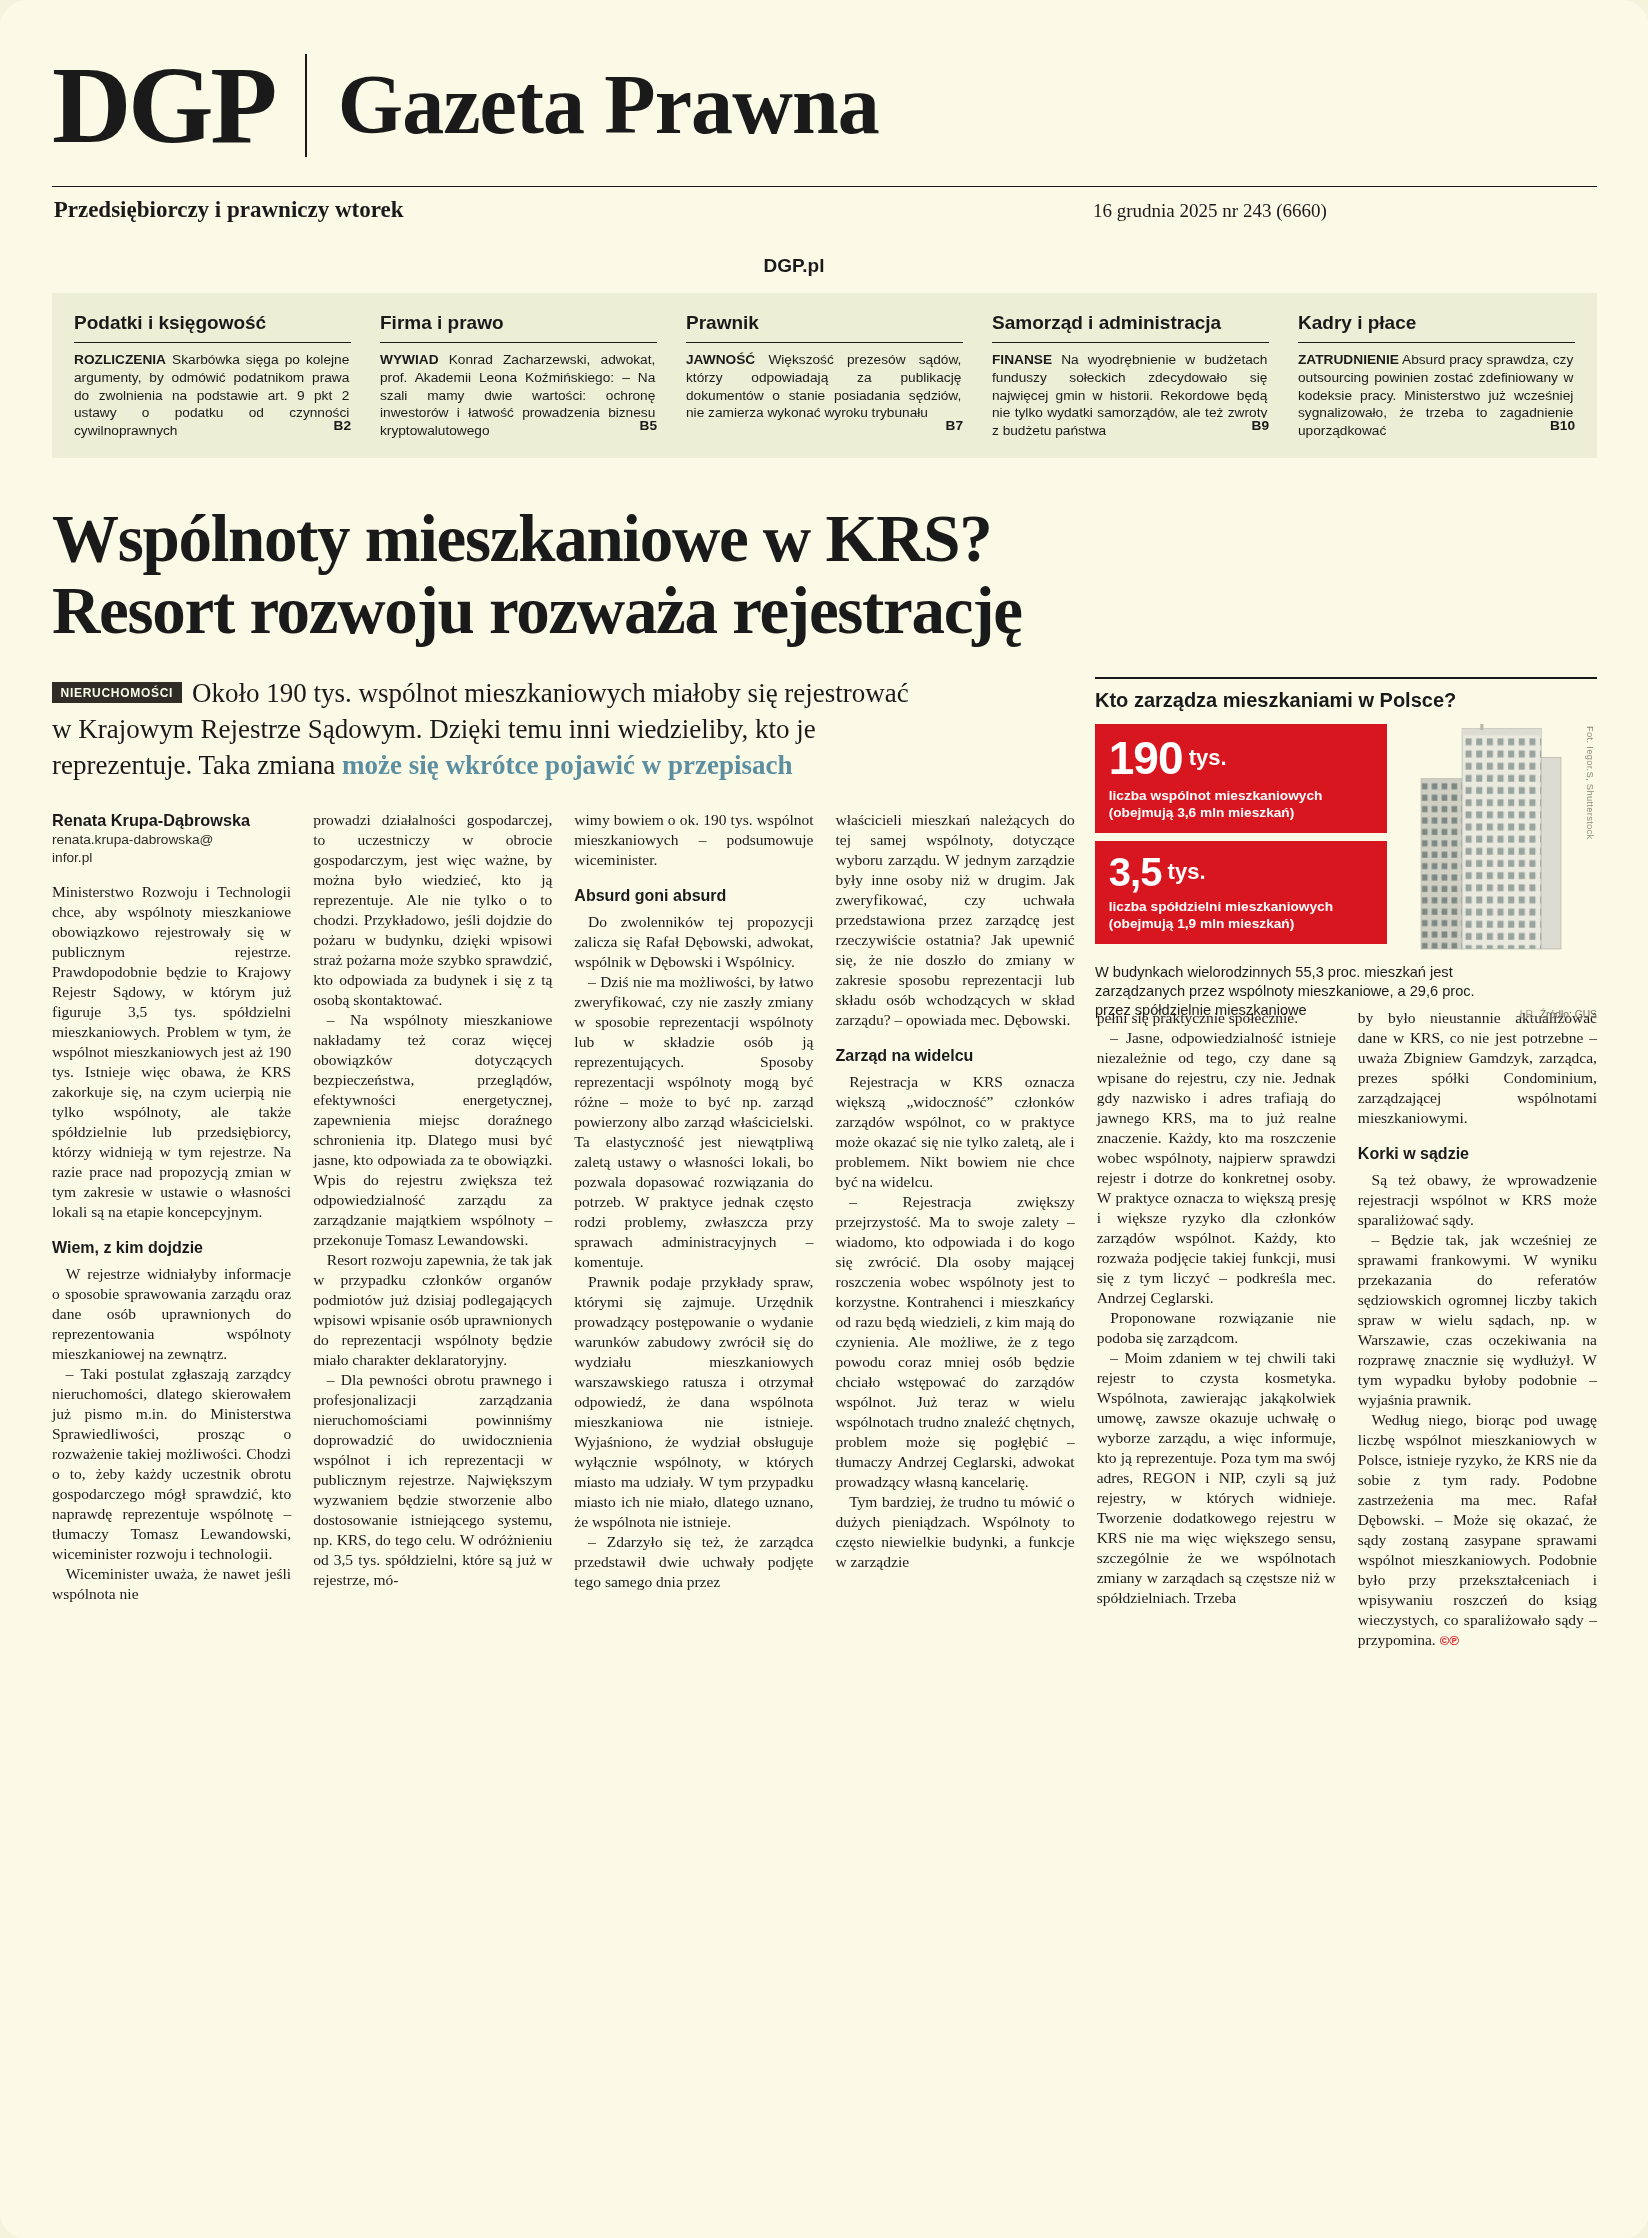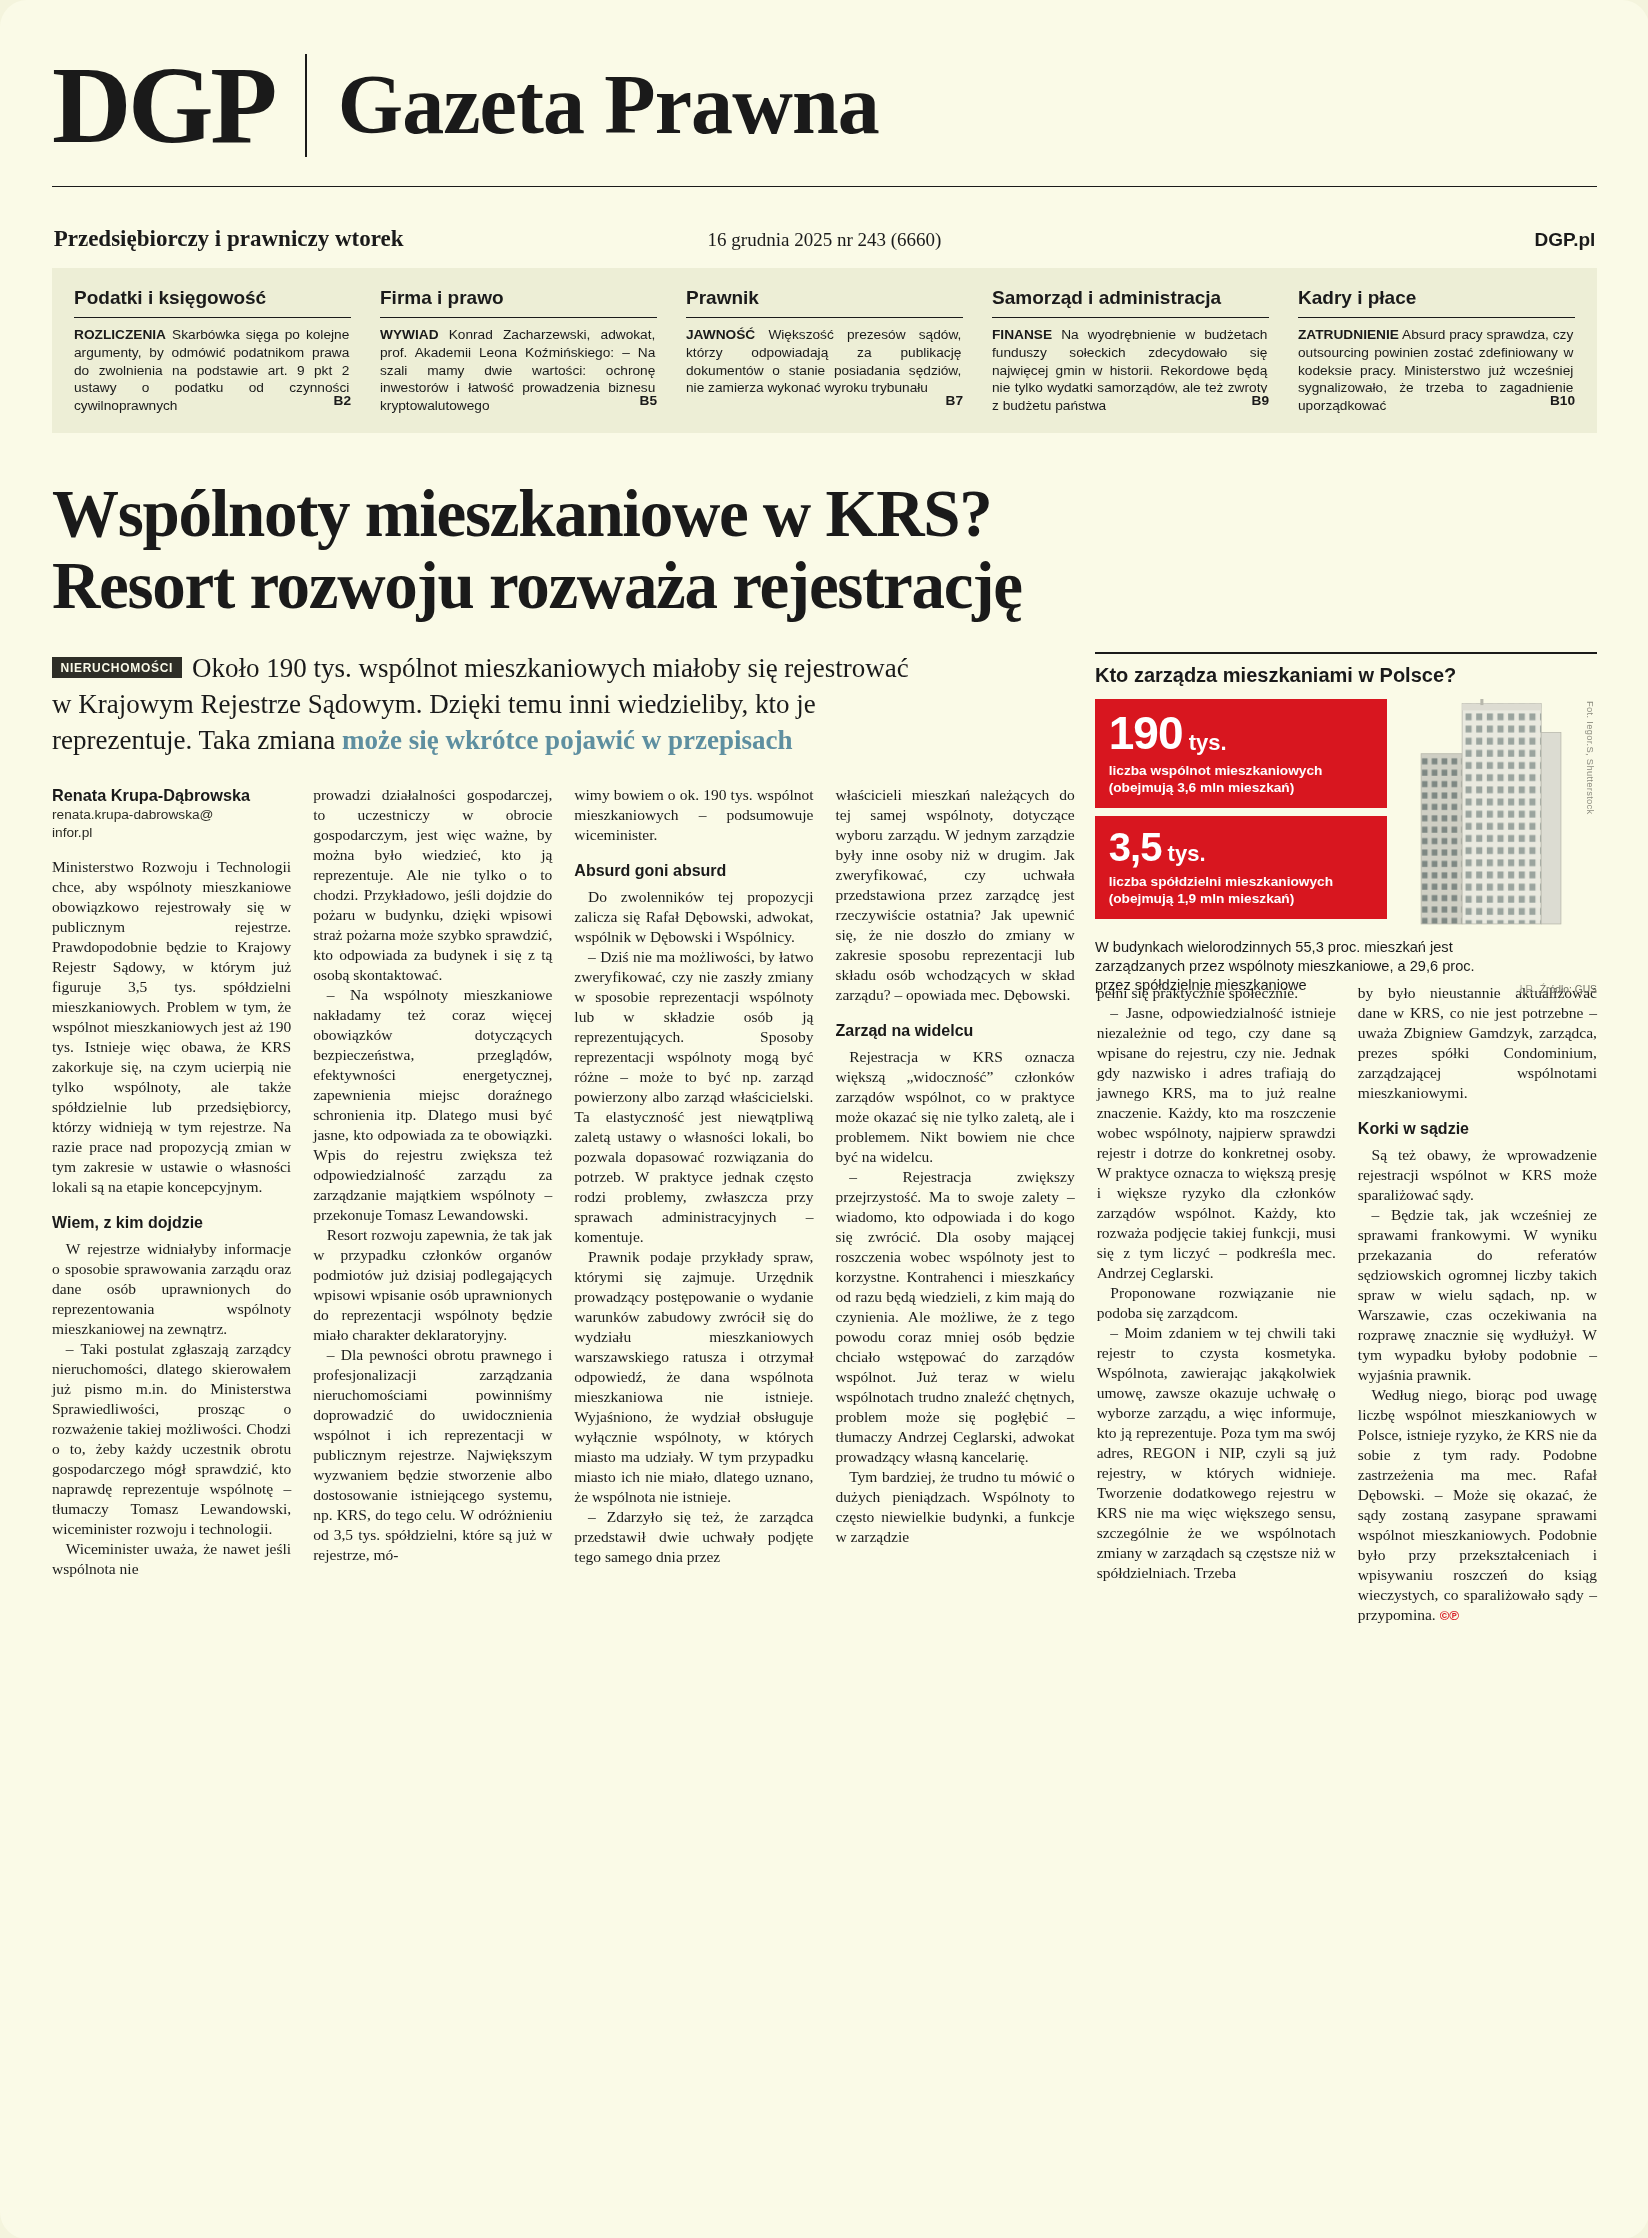--- a/index.html
+++ b/index.html
@@ -14,21 +14,21 @@
   }
 
   
   .masthead { display:flex; align-items:center; gap:31px; padding:5.2px 0 26px; }
   .logo-dgp { font-weight:700; font-size:110px; line-height:1; letter-spacing:-3.4px; }
   .mast-divider { width:1.7px; height:103px; background:#1a1a1a; }
   .logo-title { font-weight:700; font-size:84px; line-height:1; letter-spacing:-0.9px; }
 
   
   .strap {
-    display:grid; grid-template-columns:1fr 1fr 1fr; align-items:baseline;
+    display:grid; grid-template-columns:1fr 1fr; align-items:baseline;
     border-top:1.7px solid #1a1a1a; padding:10.3px 1.7px 12px;
   }
   .strap-left  { font-weight:700; font-size:23px; }
   .strap-center{ font-size:19px; text-align:center; }
   .strap-right { font-family:"Liberation Sans","DejaVu Sans",sans-serif; font-weight:700; font-size:19px; text-align:right;margin-top:32px; }
 
   
   .teasers {
     background:#edeed6; padding:19px 22px 17px; margin-top:3.4px;
     display:grid; grid-template-columns:repeat(5,1fr); gap:29px;
@@ -62,21 +62,21 @@
   
   .infographic {
     position:absolute; top:1.7px; right:0; width:502px;
     border-top:2.6px solid #1a1a1a; padding-top:10.3px;
     font-family:"Liberation Sans","DejaVu Sans",sans-serif;
   }
   .info-title { font-size:20px; font-weight:700; margin:0 0 12px; }
   .info-flex { display:flex; gap:12px; }
   .info-stats { width:292px; flex:none; display:flex; flex-direction:column; gap:8.6px; }
   .stat { background:#d8161f; color:#ffffff; padding:10.3px 13.7px 12px; }
-  .stat .numline { display:flex; align-items:flex-end; }
+  .stat .numline { display:flex; align-items:center; }
   .stat .num { font-weight:700; font-size:46px; line-height:1; letter-spacing:-0.9px; }
   .stat.small .num { font-size:40px; }
   .stat .unit { font-weight:700; font-size:22px; margin-left:6px; }
   .stat .lbl { font-weight:700; font-size:13.7px; line-height:17px; margin-top:6px; }
   .info-photo { flex:1; position:relative; padding-right:15.5px; }
   .info-photo svg { width:100%; height:228px; display:block; }
   .vcredit {
     position:absolute; right:0.9px; top:1.7px; writing-mode:vertical-rl;
     font-size:9.4px; color:#8b8b7e; letter-spacing:0.3px;
   }

